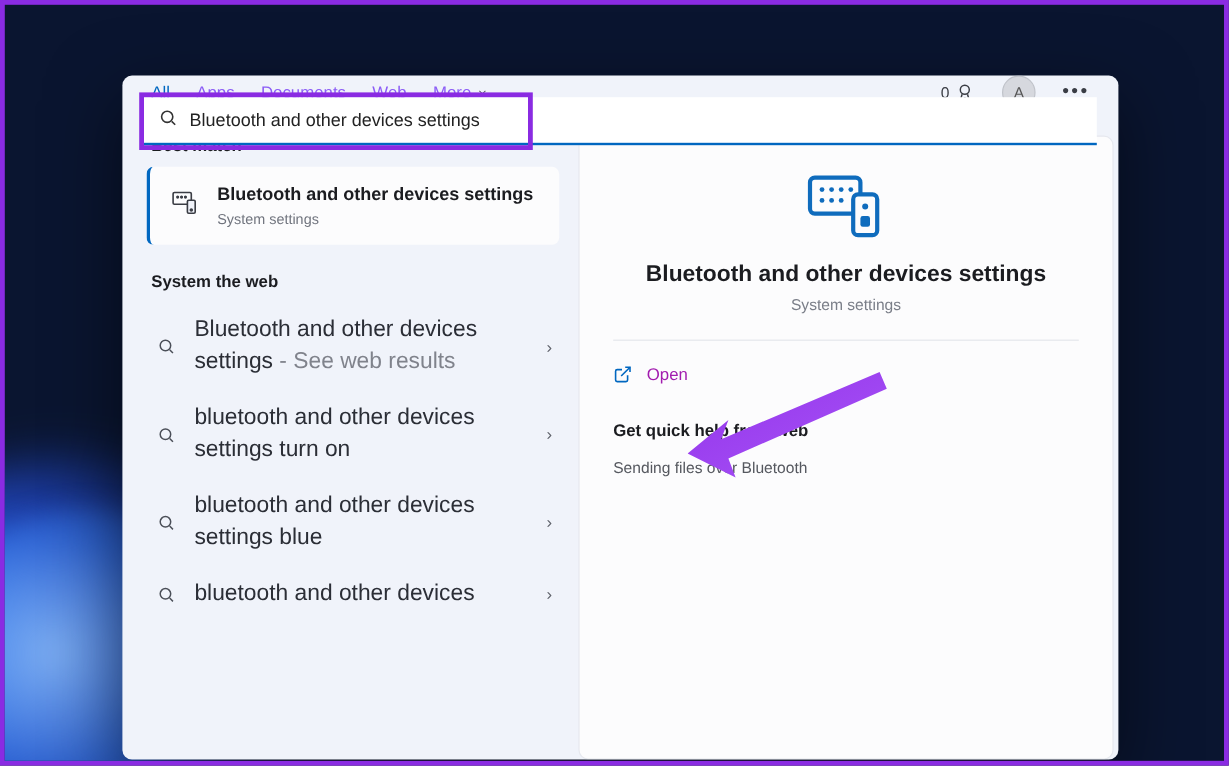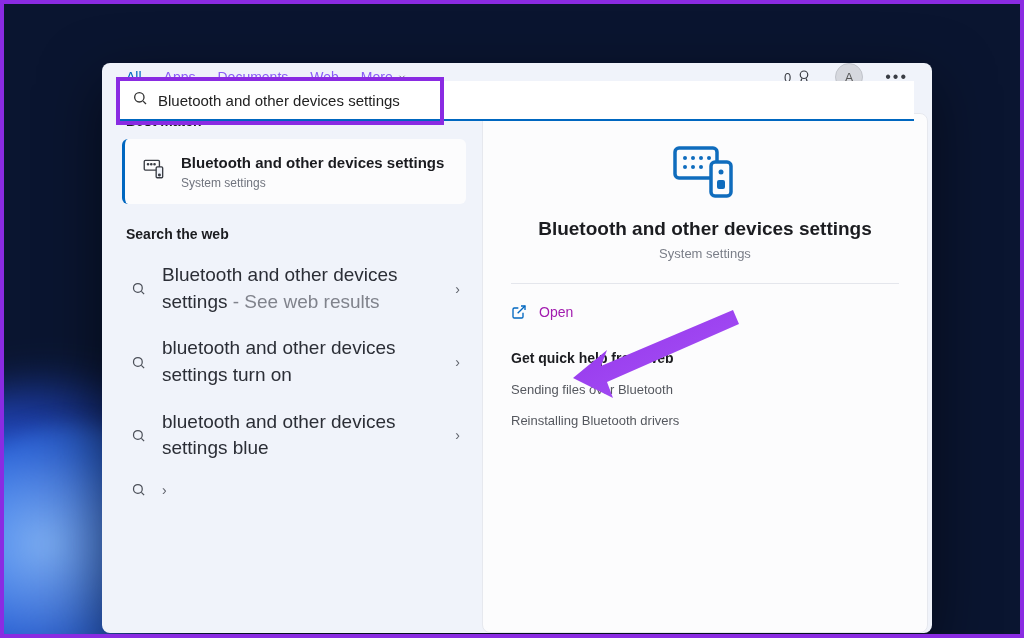--- a/index.html
+++ b/index.html
@@ -256,21 +256,21 @@
             <circle cx="34" cy="37" r="1.5" fill="#3a3d44"></circle>
           </svg>
         </div>
         <div>
           <div class="bm-title">Bluetooth and other devices settings</div>
           <div class="bm-sub">System settings</div>
         </div>
       </div>
 
       <div class="web-list">
-        <div class="section-label">Search the web</div>
+        <div class="section-label">System the web</div>
 
         <div class="web-item">
           <span class="icon-s">
             <svg width="15" height="15" viewBox="0 0 24 24" fill="none" stroke="#4b4f58" stroke-width="2">
                 <circle cx="11" cy="11" r="7"></circle>
                 <line x1="21" y1="21" x2="16.65" y2="16.65"></line>
               </svg>
           </span>
           <span class="txt"><span>Bluetooth and other devices settings</span><span class="muted"> - See web results</span></span>
           <span class="chev">›</span>
@@ -298,20 +298,21 @@
           <span class="chev">›</span>
         </div>
 
         <div class="web-item">
           <span class="icon-s">
             <svg width="15" height="15" viewBox="0 0 24 24" fill="none" stroke="#4b4f58" stroke-width="2">
                 <circle cx="11" cy="11" r="7"></circle>
                 <line x1="21" y1="21" x2="16.65" y2="16.65"></line>
               </svg>
           </span>
+          <span class="txt"><span>bluetooth and other devices</span></span>
           <span class="chev">›</span>
         </div>
       </div>
     </div>
 
     <div class="right-col">
       <div class="panel-icon-wrap">
         <svg width="72" height="58" viewBox="0 0 72 58">
           <rect x="6" y="6" width="42" height="30" rx="4" fill="none" stroke="#0f6cbd" stroke-width="3.5"></rect>
           <circle cx="16" cy="16" r="2" fill="#0f6cbd"></circle>
@@ -334,21 +335,20 @@
         <svg width="16" height="16" viewBox="0 0 24 24" fill="none" stroke="#0067c0" stroke-width="2">
           <path d="M18 13v6a2 2 0 0 1-2 2H5a2 2 0 0 1-2-2V8a2 2 0 0 1 2-2h6"></path>
           <polyline points="15 3 21 3 21 9"></polyline>
             <line x1="10" y1="14" x2="21" y2="3"></line>
         </svg>
         <span>Open</span>
       </div>
 
       <div class="quick-help-label">Get quick help from web</div>
       <div class="help-link">Sending files over Bluetooth</div>
-      <div class="help-link">Reinstalling Bluetooth drivers</div>
 
       <svg class="arrow" width="170" height="110" viewBox="0 0 170 110">
         <defs>
           <linearGradient id="ag" x1="0" y1="0" x2="1" y2="1">
             <stop offset="0%" stop-color="#9333ea"></stop>
               <stop offset="100%" stop-color="#a855f7"></stop>
           </linearGradient>
         </defs>
         <polygon points="0,78 34,50 28,66 160,10 166,24 34,82 40,98" fill="url(#ag)"></polygon>
       </svg>

